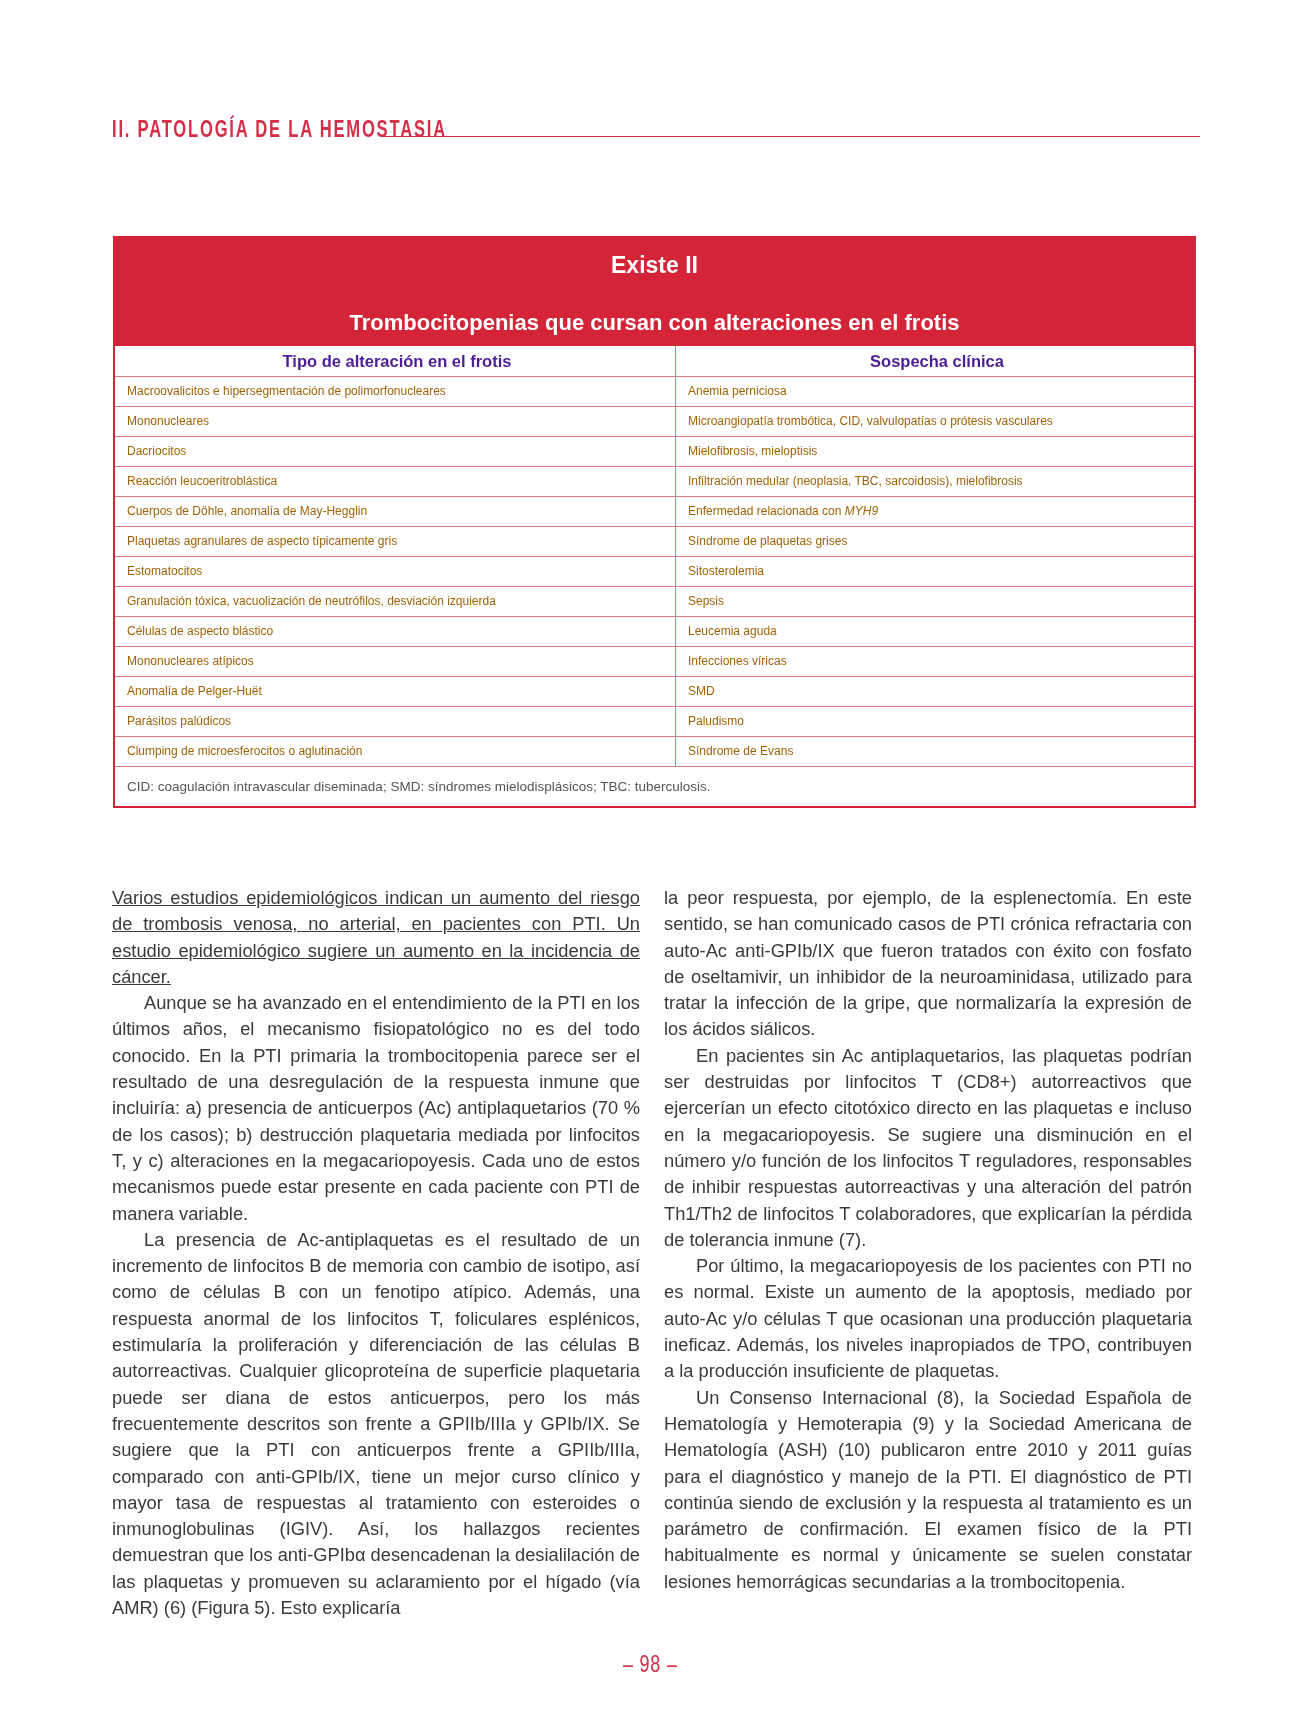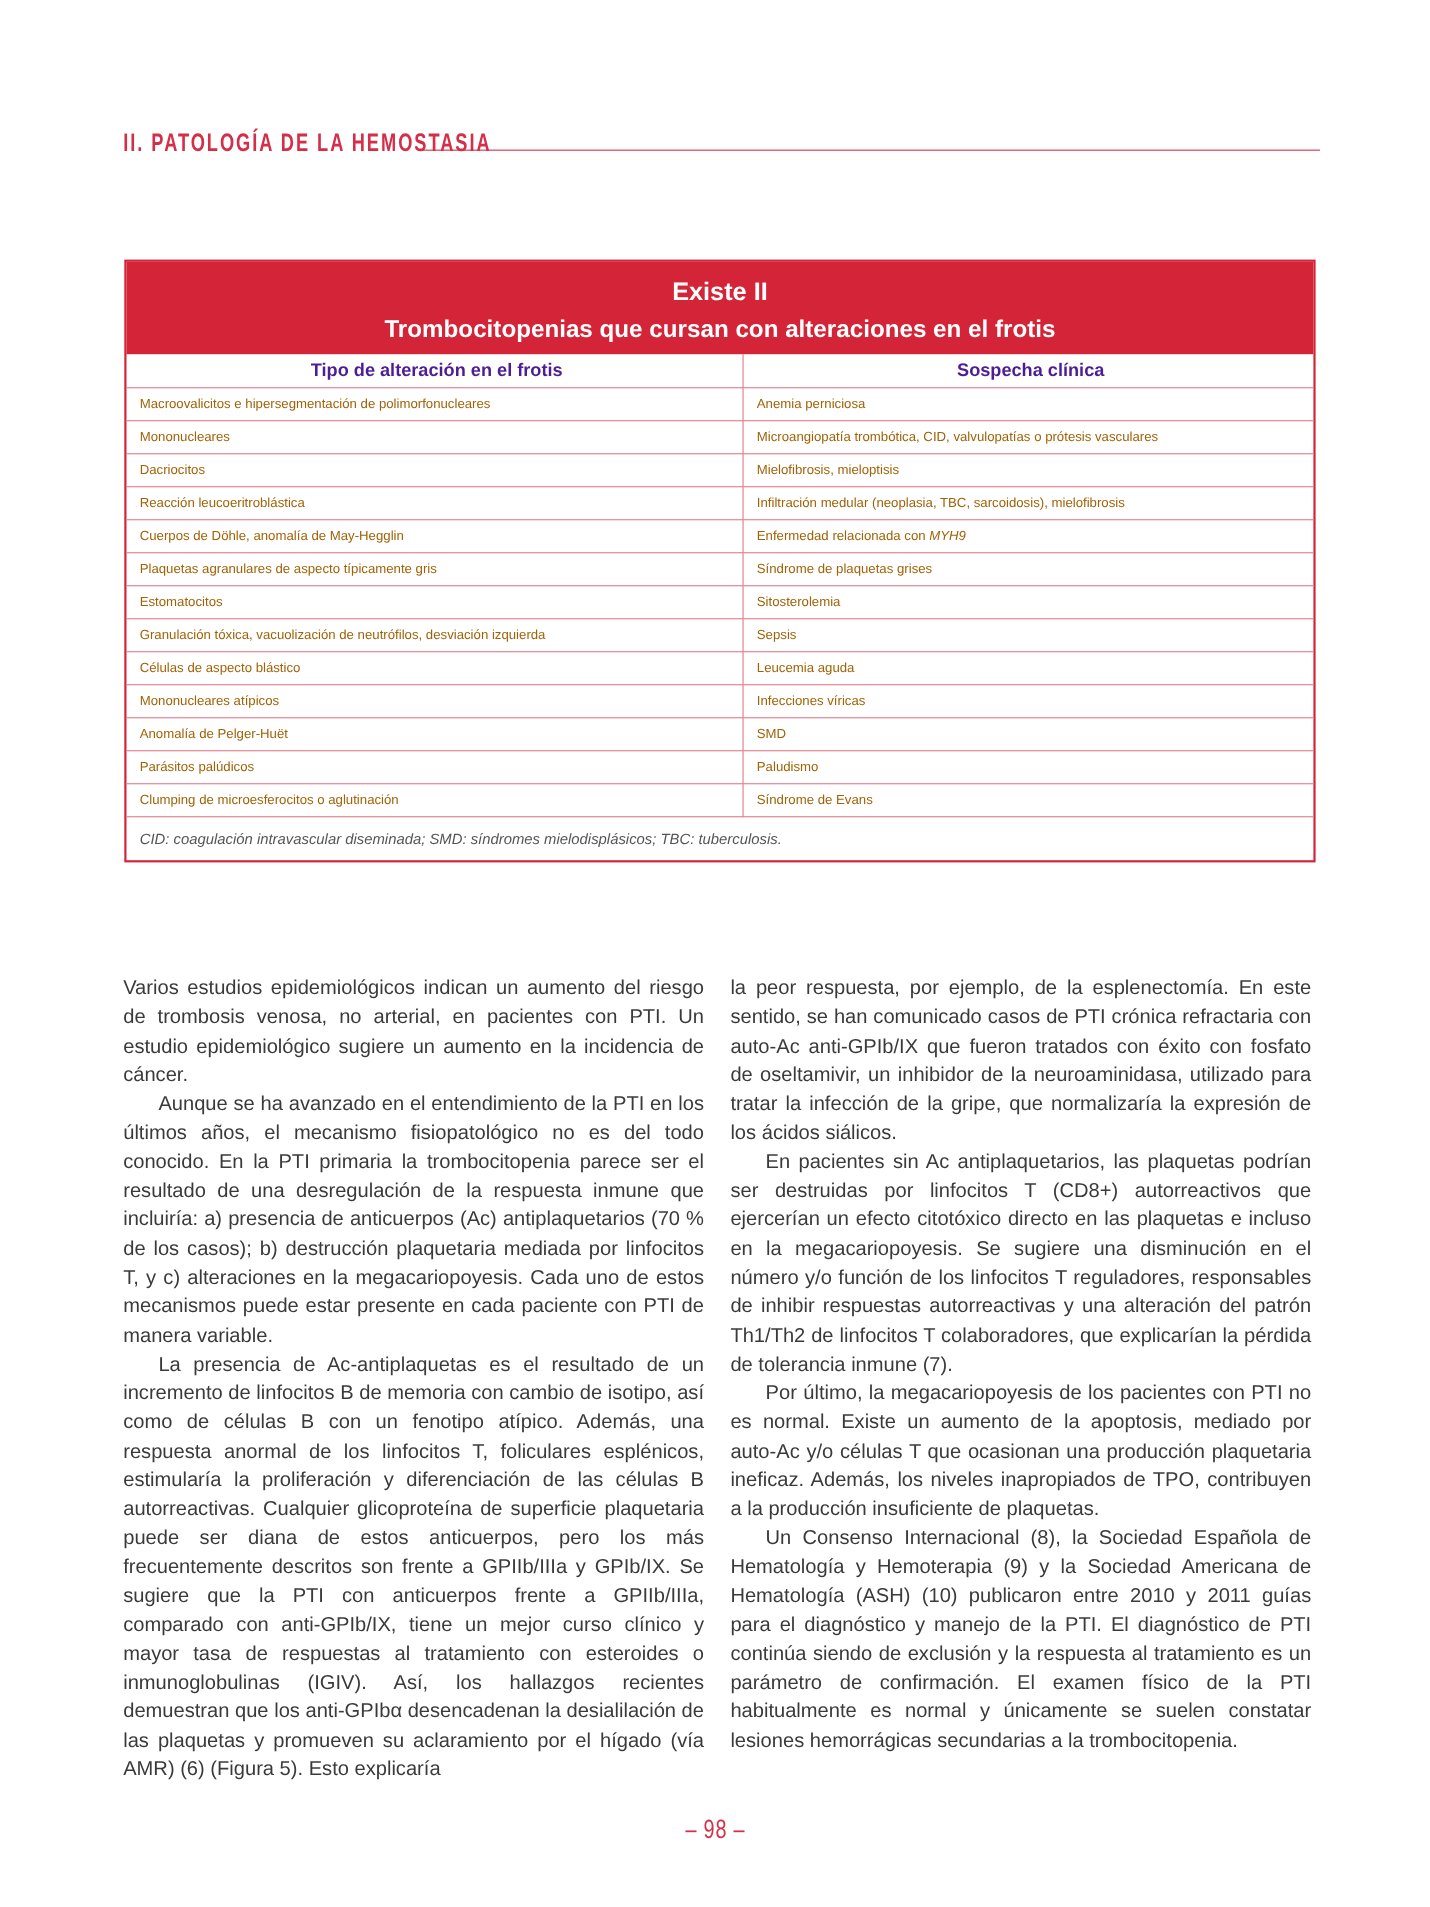--- a/index.html
+++ b/index.html
@@ -64,20 +64,21 @@
       font-family: "Liberation Sans", sans-serif;
       font-size: 23px;
       font-weight: bold;
       line-height: 34px;
     }
     .table-head .t2 {
       font-family: "Liberation Sans", sans-serif;
       font-size: 22px;
       font-weight: bold;
       line-height: 34px;
+      margin-top: 24px;
     }
     table.data {
       width: 100%;
       border-collapse: collapse;
       font-family: "Liberation Sans", sans-serif;
     }
     table.data th {
       color: #4c1d95;
       font-size: 16.5px;
       font-weight: bold;
@@ -94,21 +95,20 @@
       line-height: 23px;
       vertical-align: top;
       border-bottom: 1.5px solid #e07a88;
     }
     table.data th:first-child,
     table.data td:first-child {
       width: 538px;
       border-right: 1.5px solid #e07a88;
     }
     table.data td.note {
-      font-style: italic;
       font-size: 13.5px;
       color: #555;
       border-bottom: none;
       border-right: none;
       padding: 8px 12px 8px 12px;
     }
     .gene { font-style: italic; }
 
     
     .col {
@@ -121,21 +121,21 @@
       color: #3a3a3a;
       text-align: justify;
     }
     .col.left { left: 112px; }
     .col.right { left: 664px; }
     .col p {
       margin: 0;
       text-indent: 32px;
       hyphens: manual;
     }
-    .col p.first { text-indent: 0; }
+    .col p.first { text-indent: 0; text-decoration: underline; }
     .col.right p.cont { text-indent: 0; }
 
     .page-number {
       position: absolute;
       left: 0;
       width: 1300px;
       top: 1650px;
       text-align: center;
       font-family: "Liberation Sans", sans-serif;
       font-size: 24px;

